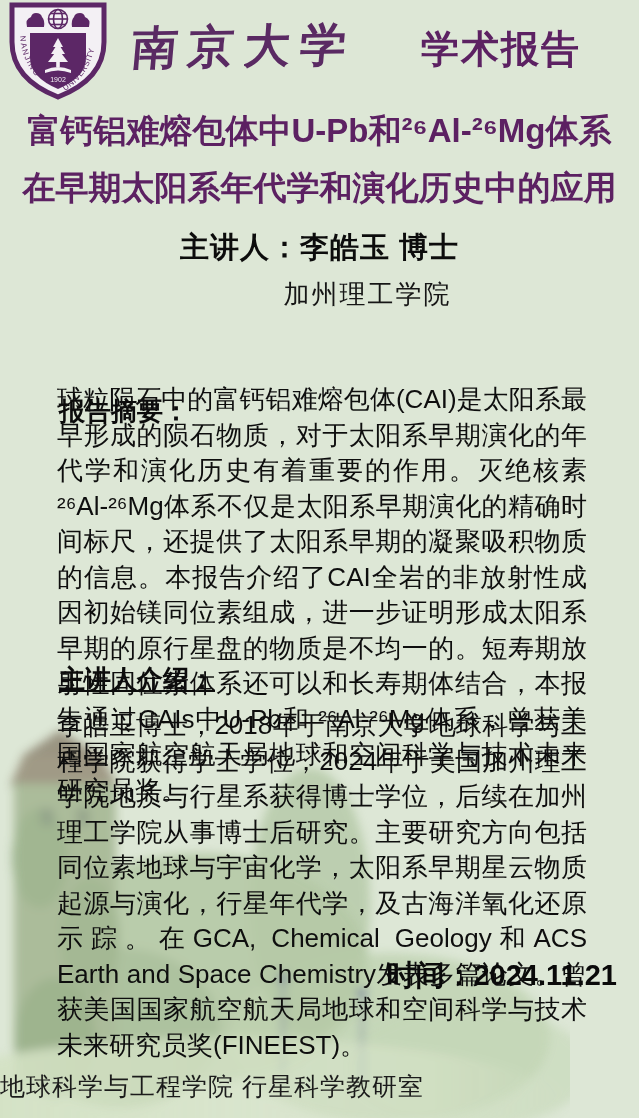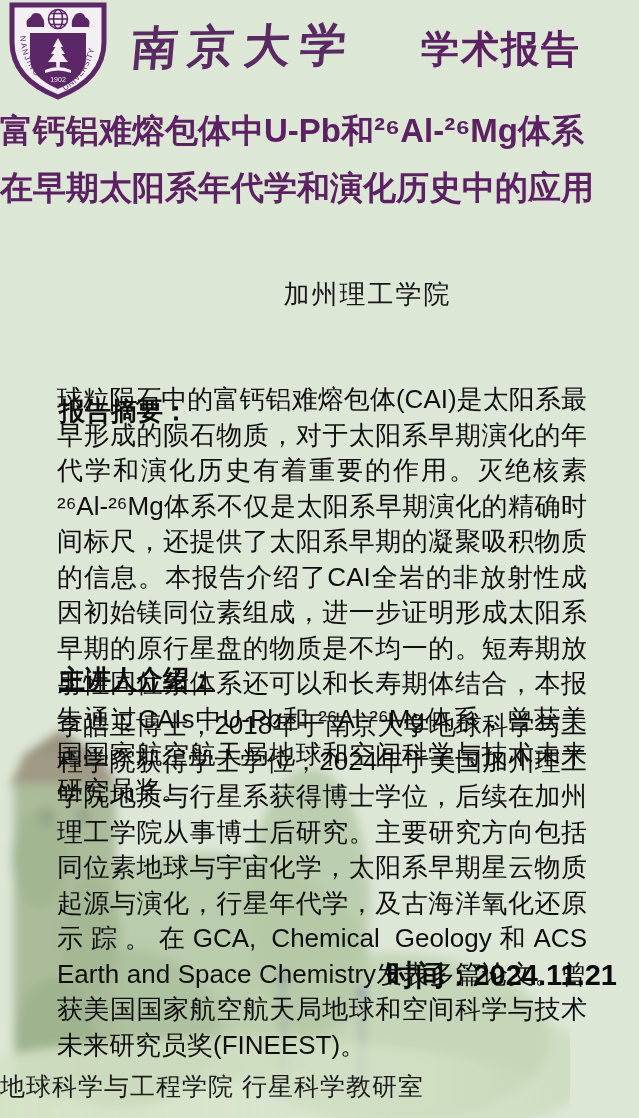--- a/index.html
+++ b/index.html
@@ -26,21 +26,21 @@
   .banner-title{
     position:absolute;right:58px;top:24px;
     font-size:38px;font-weight:900;color:#5c2162;letter-spacing:2px;
     white-space:nowrap;
     text-align:center;
   }
 
   
   .talk-title{
     position:absolute;top:102px;left:0;width:639px;
-    text-align:left;color:#5c2162;font-weight:bold;
+    text-align:center;color:#5c2162;font-weight:bold;
     font-size:33px;line-height:57px;
   }
 
   
   .speaker-line{
     position:absolute;top:228px;left:0;width:639px;text-align:center;
     font-size:29px;font-weight:bold;color:#0c0c0c;letter-spacing:1px;
   }
   .affiliation-line{
     position:absolute;top:277px;left:0;width:639px;text-align:center;
@@ -167,20 +167,21 @@
     <div class="calligraphy">南京大学</div>
 
     <div class="banner-title">学术报告</div>
   </div>
 
   <div class="talk-title">
     <div>富钙铝难熔包体中U-Pb和²⁶Al-²⁶Mg体系</div>
     <div>在早期太阳系年代学和演化历史中的应用</div>
   </div>
 
+  <div class="speaker-line">主讲人：李皓玉  博士</div>
   <div class="affiliation-line">加州理工学院</div>
 
   <div class="section-heading abstract-heading">报告摘要：</div>
   <div class="body-text abstract-body">球粒陨石中的富钙铝难熔包体(CAI)是太阳系最早形成的陨石物质，对于太阳系早期演化的年代学和演化历史有着重要的作用。灭绝核素 ²⁶Al-²⁶Mg体系不仅是太阳系早期演化的精确时间标尺，还提供了太阳系早期的凝聚吸积物质的信息。本报告介绍了CAI全岩的非放射性成因初始镁同位素组成，进一步证明形成太阳系早期的原行星盘的物质是不均一的。短寿期放射性同位素体系还可以和长寿期体结合，本报告通过CAIs中U-Pb和 ²⁶Al-²⁶Mg体系，曾获美国国家航空航天局地球和空间科学与技术未来研究员奖。</div>
 
   <div class="section-heading bio-heading">主讲人介绍：</div>
   <div class="body-text bio-body">李皓玉博士，2018年于南京大学地球科学与工程学院获得学士学位，2024年于美国加州理工学院地质与行星系获得博士学位，后续在加州理工学院从事博士后研究。主要研究方向包括同位素地球与宇宙化学，太阳系早期星云物质起源与演化，行星年代学，及古海洋氧化还原示踪。在GCA, Chemical Geology和ACS Earth and Space Chemistry发表多篇论文。曾获美国国家航空航天局地球和空间科学与技术未来研究员奖(FINEEST)。</div>
 
   <div class="schedule">
     <div>时间：2024.11.21</div>

